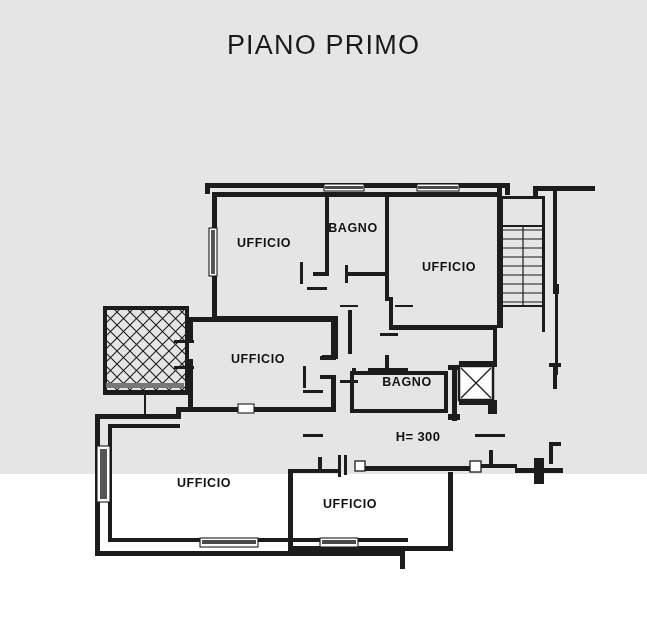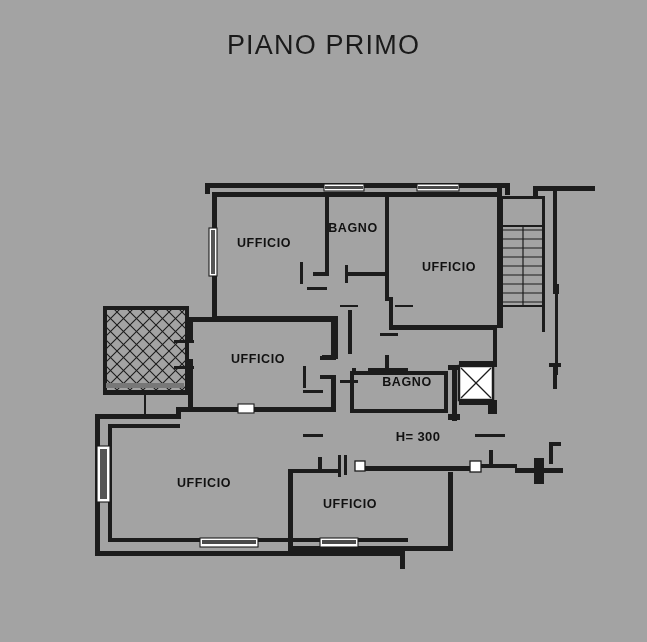--- a/index.html
+++ b/index.html
@@ -10,22 +10,22 @@
   body {
     width: 647px;
     height: 642px;
     font-family: "Liberation Sans", sans-serif;
     overflow: hidden;
     position: relative;
   }
   #plan-root {
     position: relative;
     width: 647px;
-    height: 642px;
-    background: #a3a3a3;
+    height: 474px;
+    background: #e5e5e5;
   }
   .plan-title {
     position: absolute;
     top: 30px;
     left: 0;
     width: 647px;
     text-align: center;
     font-size: 27px;
     letter-spacing: 1.2px;
     color: #1a1a1a;

